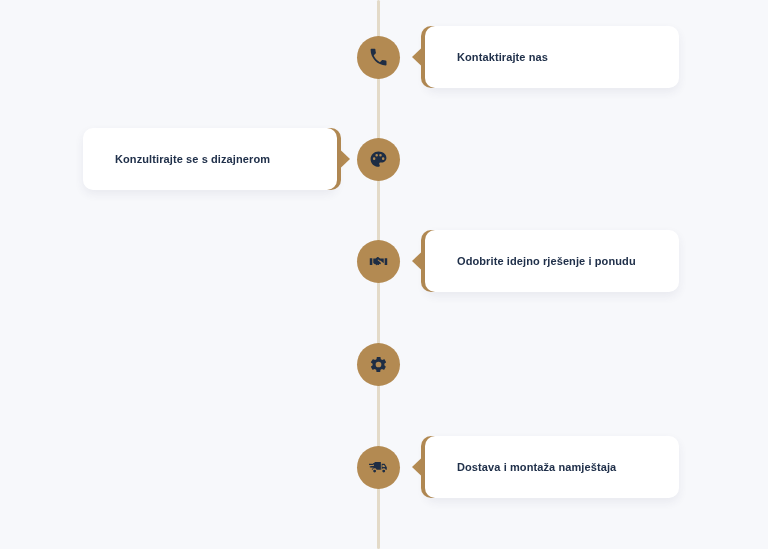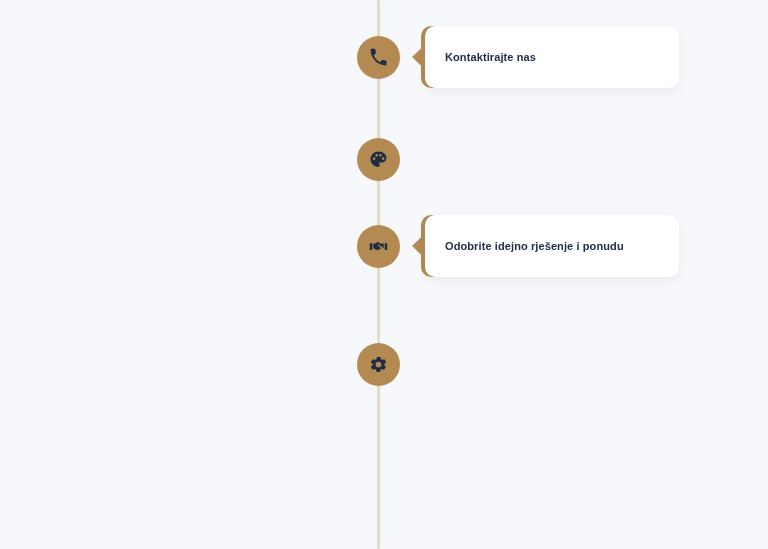--- a/index.html
+++ b/index.html
@@ -108,20 +108,21 @@
     z-index: 3;
   }
   .card-label {
     font-size: 11px;
     font-weight: bold;
     color: #20304a;
     letter-spacing: 0.1px;
     padding-left: 20px;
     padding-right: 14px;
     line-height: 1.3;
+    margin-left: 12px;
   }
 </style>
 </head>
 <body>
 
 <div id="timeline">
 
   <div class="spine"></div>
 
   <div class="step" style="top:12px">
@@ -142,23 +143,30 @@
   </div>
 
   <div class="step" style="top:114px">
     <div class="marker">
       <span>
         <svg viewBox="0 0 24 24" aria-hidden="true">
           <path d="M12 2C6.5 2 2 6.3 2 11.6c0 5.3 4.5 9.6 10 9.6.9 0 1.7-.7 1.7-1.6 0-.4-.2-.8-.4-1.1-.3-.3-.4-.7-.4-1.1 0-.9.8-1.6 1.7-1.6H16c3.3 0 6-2.6 6-5.8C22 5.5 17.5 2 12 2zM6.5 12.5a1.6 1.6 0 1 1 0-3.2 1.6 1.6 0 0 1 0 3.2zm3.2-4.3a1.6 1.6 0 1 1 0-3.2 1.6 1.6 0 0 1 0 3.2zm4.8 0a1.6 1.6 0 1 1 0-3.2 1.6 1.6 0 0 1 0 3.2zm3.4 4.3a1.6 1.6 0 1 1 0-3.2 1.6 1.6 0 0 1 0 3.2z"></path>
         </svg>
       </span>
     </div>
-  </div>
-
-  <div class="step" style="top:201px">
+    <div class="card-wrap left">
+      <div class="pointer"></div>
+      <div class="card-edge"></div>
+      <div class="card">
+        <div class="card-label">Konzultirajte se s dizajnerom</div>
+      </div>
+    </div>
+  </div>
+
+  <div class="step" style="top:216px">
     <div class="marker">
       <span>
         <svg viewBox="0 0 24 24" aria-hidden="true">
           <path d="M1 8h3.2v8.4H1V8zm18.8 0H23v8.4h-3.2V8z"></path>
           <path d="M5.4 8.2h2.9l2-1.5c.5-.4 1.2-.4 1.7 0l3.1 2.4c.5.4.6 1.1.2 1.6-.4.5-1.1.6-1.6.2l-2-1.5-1 .8 3.9 3.2c.4.4.5 1 .2 1.5l-.1.1c-.4.4-1 .5-1.5.2l-.6-.4.1.2c.3.5.2 1.1-.3 1.4-.5.3-1.1.2-1.4-.2l-.3-.4c-.1.5-.6.9-1.1.8-.5-.1-.9-.5-.9-1v-.2l-.3.2c-.5.3-1.1.1-1.4-.4L5.4 14V8.2zm13.2 0v6.1l-3.6-3c.6-.7.5-1.8-.2-2.4l-.9-.7h4.7z"></path>
         </svg>
       </span>
     </div>
     <div class="card-wrap right">
       <div class="pointer"></div>
@@ -172,14 +180,33 @@
   <div class="step" style="top:319px">
     <div class="marker">
       <span>
         <svg viewBox="0 0 24 24" aria-hidden="true">
           <path d="M19.4 13a7.8 7.8 0 0 0 0-2l2-1.6a.5.5 0 0 0 .1-.6l-1.9-3.3a.5.5 0 0 0-.6-.2l-2.4 1a7.3 7.3 0 0 0-1.7-1l-.3-2.5a.5.5 0 0 0-.5-.4h-3.8a.5.5 0 0 0-.5.4l-.3 2.5c-.6.3-1.2.6-1.7 1l-2.4-1a.5.5 0 0 0-.6.2L2.4 8.8a.5.5 0 0 0 .1.6L4.6 11a7.8 7.8 0 0 0 0 2l-2 1.6a.5.5 0 0 0-.1.6l1.9 3.3c.1.2.4.3.6.2l2.4-1c.5.4 1.1.8 1.7 1l.3 2.5c0 .3.3.4.5.4h3.8c.2 0 .5-.2.5-.4l.3-2.5c.6-.3 1.2-.6 1.7-1l2.4 1c.2.1.5 0 .6-.2l1.9-3.3a.5.5 0 0 0-.1-.6L19.4 13zM12 15.6A3.6 3.6 0 1 1 12 8.4a3.6 3.6 0 0 1 0 7.2z"></path>
         </svg>
       </span>
     </div>
   </div>
 
+  <div class="step" style="top:422px">
+    <div class="marker">
+      <span>
+        <svg viewBox="0 0 24 24" aria-hidden="true">
+          <path d="M0.5 7.3h4.2a.8.8 0 0 1 0 1.6H0.5a.8.8 0 0 1 0-1.6zm1.1 3h3.1a.8.8 0 0 1 0 1.6H1.6a.8.8 0 0 1 0-1.6z"></path>
+          <path d="M7 5h8v9.8H9.6a2.6 2.6 0 0 0-5 0H4.3a.8.8 0 0 1 0-1.6h.4a.8.8 0 0 0 0-1.6H3.3a.8.8 0 0 1 0-1.6h2.3a.8.8 0 0 0 0-1.6H6c-.6 0-1-.4-1-1s.4-1 1-1h1zm9.3 2.2h2.8c.4 0 .8.2 1 .6l2.2 3.6c.1.2.2.4.2.6v2.8h-1.4a2.6 2.6 0 0 0-5 0h-.1V7.2zm.6 1.5v2.6h3.7l-1.6-2.6h-2.1z"></path>
+          <circle cx="7.1" cy="16.5" r="1.8"></circle>
+          <circle cx="18.6" cy="16.5" r="1.8"></circle>
+        </svg>
+      </span>
+    </div>
+    <div class="card-wrap right">
+      <div class="pointer"></div>
+      <div class="card-edge"></div>
+      <div class="card">
+        <div class="card-label">Dostava i montaža namještaja</div>
+      </div>
+    </div>
+  </div>
 
 </div>
 
 </body></html>

